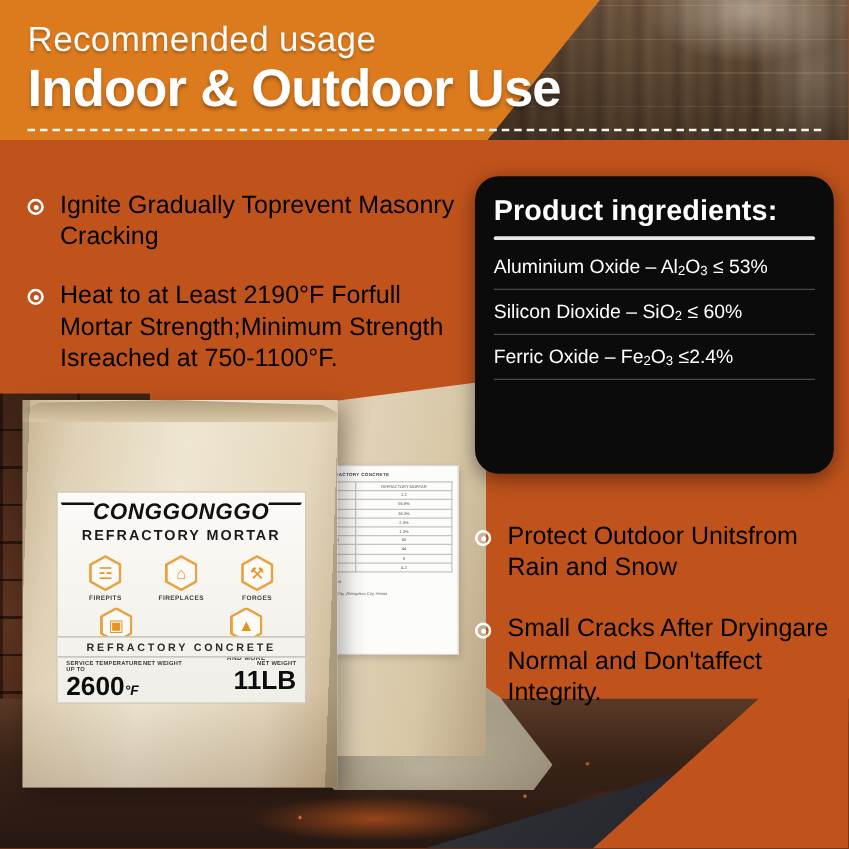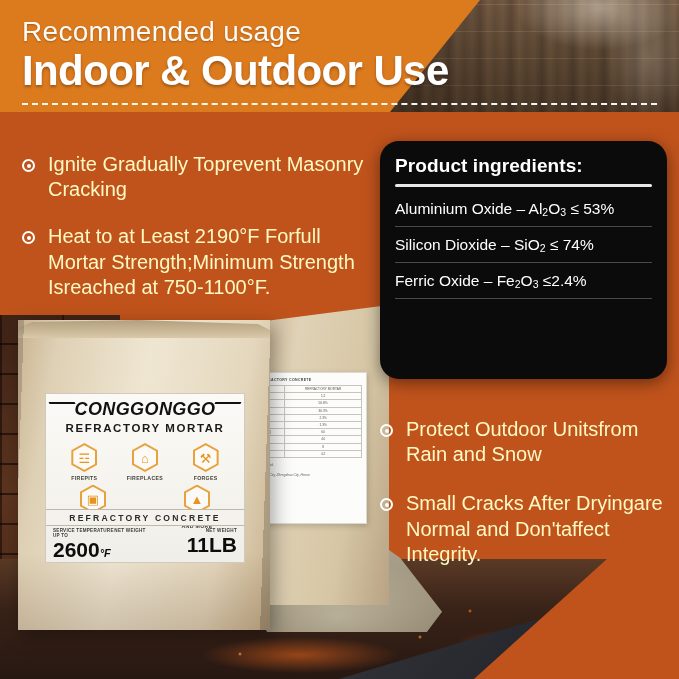--- a/index.html
+++ b/index.html
@@ -100,30 +100,30 @@
   .bdot {
     flex:none; width:13px; height:13px; border-radius:50%;
     border:2.5px solid #ffffff; margin-top:7px; margin-right:13px;
     position:relative; background:transparent;
   }
   .bdot::after{
     content:""; position:absolute; left:50%; top:50%;
     width:4px; height:4px; border-radius:50%; background:#ffffff;
     transform:translate(-50%,-50%);
   }
-  .btxt { font-size:20px; line-height:1.26; color:#fef9c3; font-weight:400; }
+  .btxt { font-size:20px; line-height:1.26; color:#000000; font-weight:400; }
 
   
   .ing-panel {
     position:absolute; left:380px; top:141px; width:287px; height:238px;
     background:#0b0b0b; border-radius:19px; z-index:9;
     padding:14px 15px 10px 15px;
     box-shadow:0 4px 16px rgba(0,0,0,.45);
   }
-  .ing-title { color:#ffffff; font-size:19px; font-weight:bold; letter-spacing:.1px; }
+  .ing-title { color:#ffffff; font-size:23px; font-weight:bold; letter-spacing:.1px; }
   .ing-title-rule {
     height:3px; background:#e8e8e8; border-radius:2px; margin:7px 0 4px 0;
   }
   .ing-row {
     color:#ffffff; font-size:15.5px; padding:9px 0 8px 0;
     border-bottom:1.5px solid #4a4a4a; white-space:nowrap;
   }
   .ing-row:last-child { border-bottom:1.5px solid #4a4a4a; }
   .ing-row sub { font-size:10.5px; vertical-align:-2px; }
 
@@ -272,21 +272,21 @@
       <span>Aluminium Oxide</span>
       <span>–</span>
       <span><span>Al</span><sub>2</sub><span>O</span><sub>3</sub></span>
       <span>≤ 53%</span>
     </div>
 
     <div class="ing-row">
       <span>Silicon Dioxide</span>
       <span>–</span>
       <span><span>SiO</span><sub>2</sub></span>
-      <span>≤ 74%</span>
+      <span>≤ 60%</span>
     </div>
 
     <div class="ing-row">
       <span>Ferric Oxide</span>
       <span>–</span>
       <span><span>Fe</span><sub>2</sub><span>O</span><sub>3</sub></span>
       <span>≤2.4%</span>
     </div>
 
   </div>

